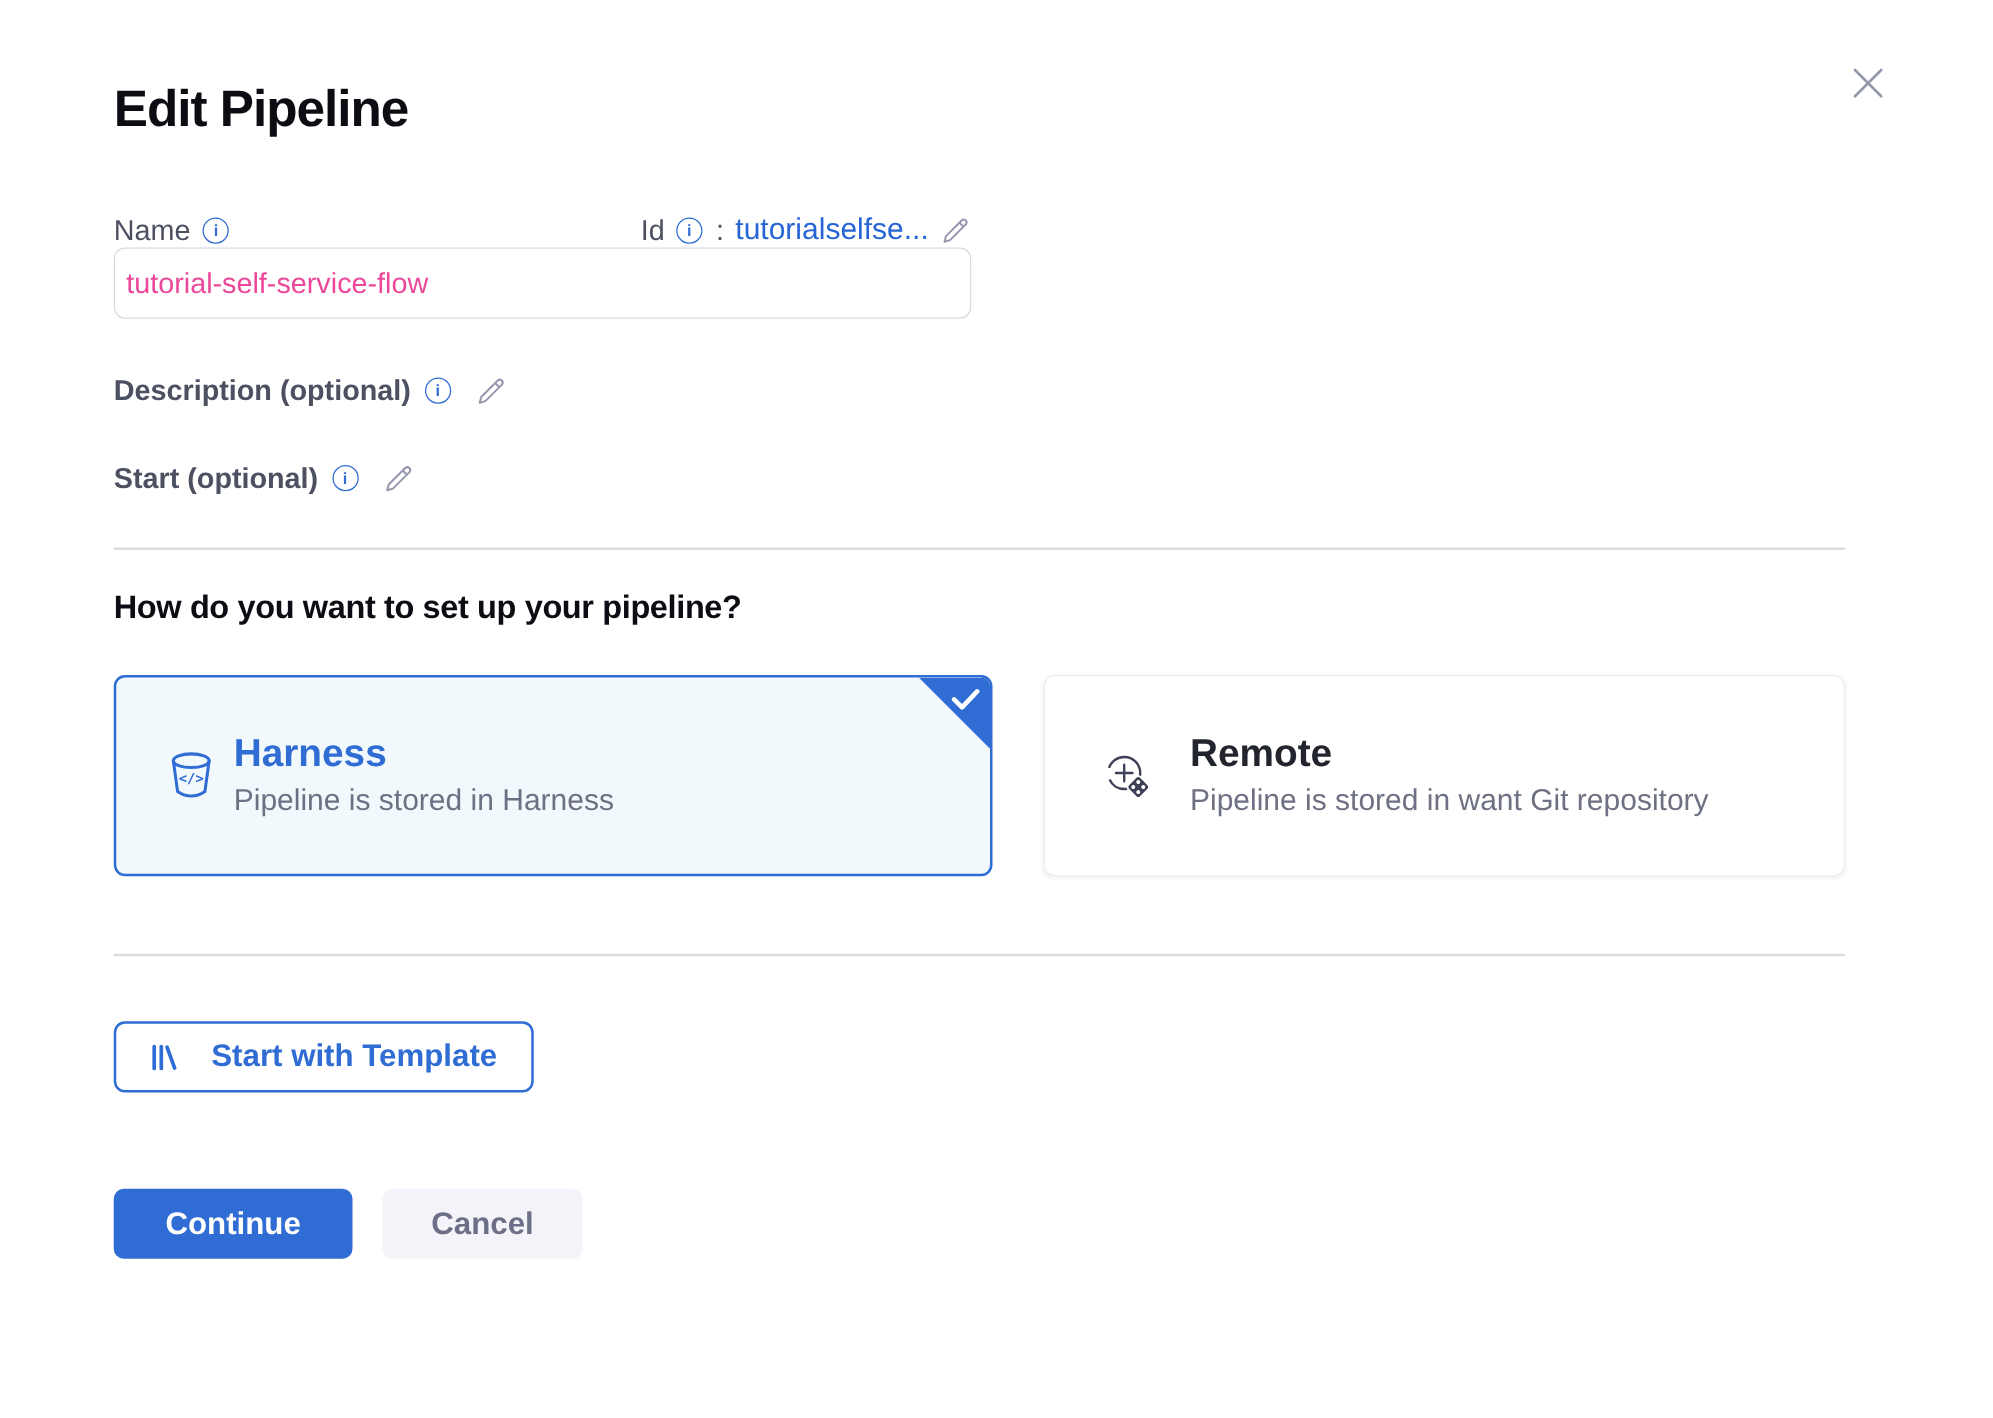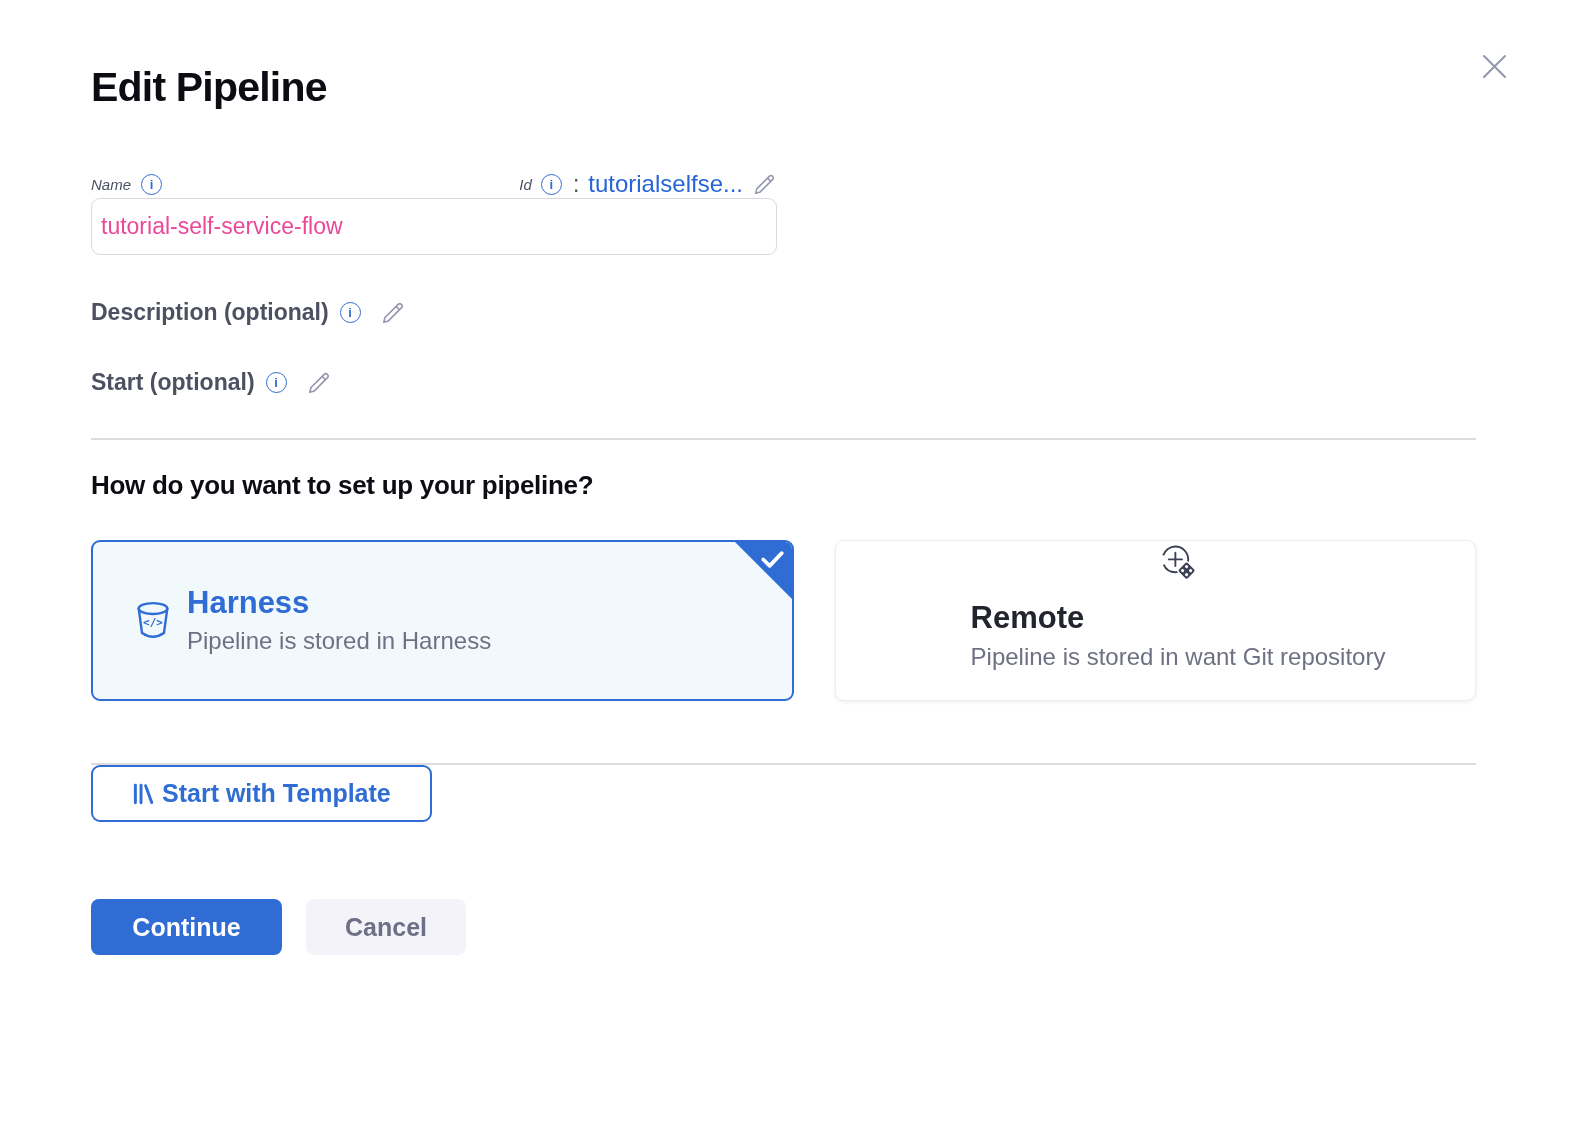--- a/index.html
+++ b/index.html
@@ -28,21 +28,21 @@
   .close-btn{position:absolute;top:48px;right:82px;width:36px;height:36px;
     background:none;border:none;padding:0;cursor:pointer;display:flex;align-items:center;justify-content:center;}
 
   .page-title{margin:0;padding-top:62px;font-size:41px;line-height:50px;font-weight:700;
     letter-spacing:-0.8px;color:var(--title-black);}
 
   .field-head{width:686px;display:flex;justify-content:space-between;align-items:center;margin-top:58px;}
   .name-wrap,.id-wrap{display:flex;align-items:center;}
   .name-wrap{gap:10px;}
   .id-wrap{gap:9px;margin-left:32px;}
-  .label{font-size:15px;color:var(--label-gray);font-style:italic;}
+  .label{font-size:23px;color:var(--label-gray);}
   .info-badge{width:21px;height:21px;border:1.7px solid var(--primary-blue);border-radius:50%;
     color:var(--primary-blue);display:inline-flex;align-items:center;justify-content:center;
     font-size:13px;font-weight:700;line-height:1;flex:none;}
   .id-sep{font-size:23px;color:var(--label-gray);margin-left:2px;}
   .id-link{font-size:24px;font-weight:500;color:var(--link-blue);text-decoration:none;}
   .pencil-btn{background:none;border:none;padding:0;cursor:pointer;display:flex;align-items:center;}
 
   .name-input{display:block;width:686px;height:57px;border:1px solid var(--input-border);
     border-radius:9px;padding:0 9px;font-size:23px;color:#ec4899;font-family:inherit;outline:none;}
 
@@ -57,33 +57,33 @@
   .divider.second{margin-top:62px;}
 
   .question{margin:30px 0 0;font-size:26px;font-weight:700;color:var(--title-black);letter-spacing:-0.3px;}
 
   .cards{display:flex;gap:41px;margin-top:39px;}
   .card{height:161px;border-radius:9px;display:flex;align-items:center;position:relative;
     overflow:hidden;cursor:pointer;}
   .card.inline{width:703px;border:2px solid var(--primary-blue);background:var(--selected-card-bg);
     padding-left:42px;gap:16px;}
   .card.remote{width:641px;border:1px solid #ededf2;background:#fff;
-    box-shadow:0 1px 4px rgba(30,30,60,0.08);padding-left:45px;gap:17px;flex-direction:column;}
+    box-shadow:0 1px 4px rgba(30,30,60,0.08);padding-left:45px;gap:29px;}
   .corner{position:absolute;top:0;right:0;width:57px;height:57px;background:var(--primary-blue);
     clip-path:polygon(0 0,100% 0,100% 100%);}
   .corner svg{position:absolute;top:9px;right:8px;}
   .card-icon{flex:none;display:flex;align-items:center;}
   .card-text{display:flex;flex-direction:column;}
   .card-title{margin:0;font-size:31px;font-weight:700;line-height:1.15;}
   .card.inline .card-title{color:var(--primary-blue);}
   .card.remote .card-title{color:#22242e;}
   .card-desc{margin:7px 0 0;font-size:24px;color:var(--subtitle-gray);line-height:1.2;}
 
-  .template-btn{display:inline-flex;align-items:center;gap:8px;height:57px;
-    padding:0 39px;border:2px solid var(--primary-blue);border-radius:9px;background:#fff;
+  .template-btn{margin-top:52px;display:inline-flex;align-items:center;gap:27px;height:57px;
+    padding:0 27px;border:2px solid var(--primary-blue);border-radius:9px;background:#fff;
     color:var(--primary-blue);font-size:25px;font-weight:700;font-family:inherit;cursor:pointer;}
 
   .actions{display:flex;gap:24px;margin-top:77px;}
   .btn{height:56px;border:none;border-radius:8px;font-size:25px;font-weight:700;
     font-family:inherit;cursor:pointer;}
   .btn-continue{width:191px;background:var(--primary-blue);color:#fff;}
   .btn-cancel{width:160px;background:var(--cancel-bg);color:var(--cancel-text);}
 </style>
 </head>
 <body>

